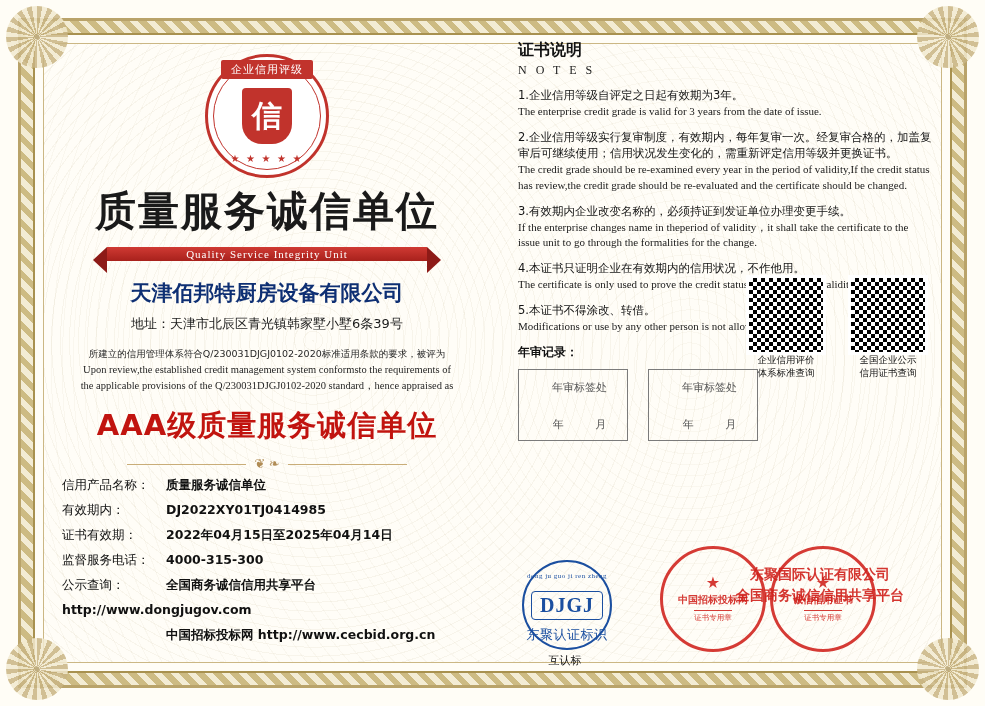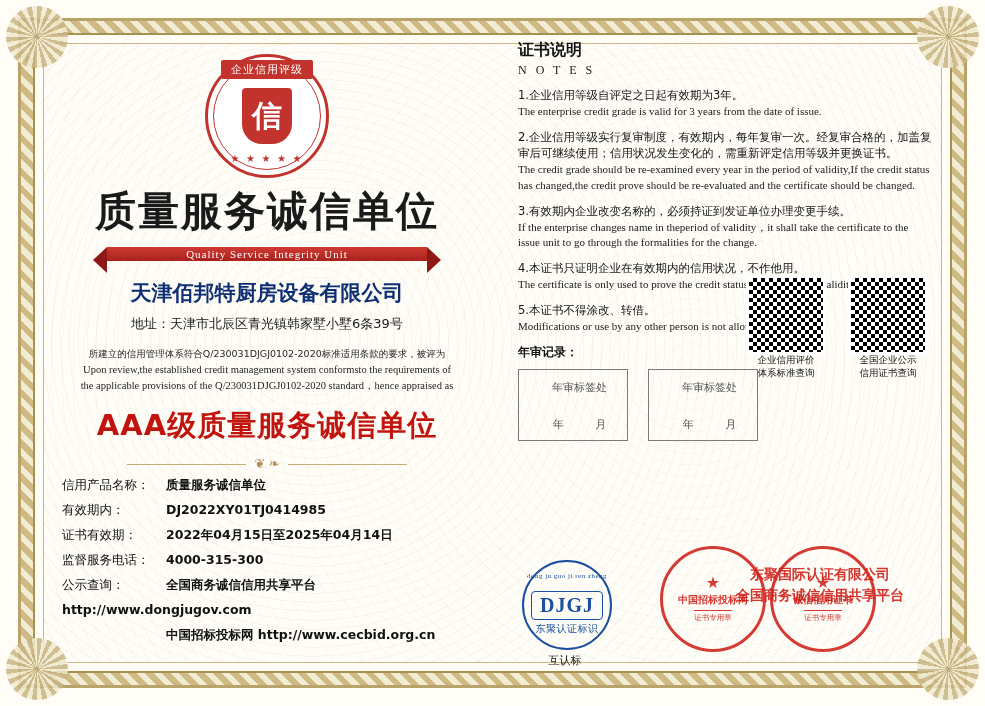--- a/index.html
+++ b/index.html
@@ -235,21 +235,21 @@
     font-family:"Liberation Serif", serif;
   }
   .seal-blue .inner{
     border:1.5px solid #1b4fa0;border-radius:4px;
     padding:2px 8px;font-size:20px;font-weight:bold;letter-spacing:1px;
   }
   .seal-blue .arc-top,.seal-blue .arc-bot{
     position:absolute;left:0;right:0;text-align:center;font-size:7px;letter-spacing:.5px;
   }
   .seal-blue .arc-top{top:10px;}
-  .seal-blue .arc-bot{bottom:12px;font-family:"DejaVu Sans", sans-serif;font-size:10px;}
+  .seal-blue .arc-bot{bottom:4px;font-family:"DejaVu Sans", sans-serif;font-size:13px;}
   .seal-cap{
     position:absolute;left:40px;bottom:-2px;width:86px;text-align:center;
     font-size:11px;color:#111;font-family:"DejaVu Sans", sans-serif;
   }
   .seal-red{
     position:absolute;width:100px;height:100px;border-radius:50%;
     border:3px solid #d0211b;color:#d0211b;opacity:.88;
     display:flex;flex-direction:column;align-items:center;justify-content:center;
     font-family:"DejaVu Sans", sans-serif;text-align:center;
   }
@@ -340,21 +340,21 @@
     <div class="right">
       <div class="notes-title">证书说明</div>
       <div class="notes-sub">N O T E S</div>
 
       <div class="note">
         <span class="cn">1.企业信用等级自评定之日起有效期为3年。</span>
         <span class="en">The enterprise credit grade is valid for 3 years from the date of issue.</span>
       </div>
       <div class="note">
         <span class="cn">2.企业信用等级实行复审制度，有效期内，每年复审一次。经复审合格的，加盖复审后可继续使用；信用状况发生变化的，需重新评定信用等级并更换证书。</span>
-        <span class="en">The credit grade should be re-examined every year in the period of validity,If the credit status has changed,the credit prove should be re-evaluated and the certificate should be  changed.</span>
+        <span class="en">The credit grade should be re-examined every year in the period of validity,If the credit status has review,the credit grade should be re-evaluated and the certificate should be  changed.</span>
       </div>
       <div class="note">
         <span class="cn">3.有效期内企业改变名称的，必须持证到发证单位办理变更手续。</span>
         <span class="en">If the enterprise changes name in theperiod of validity，it shall take the certificate to the   issue unit to go through the formalities for the change.</span>
       </div>
       <div class="note">
         <span class="cn">4.本证书只证明企业在有效期内的信用状况，不作他用。</span>
         <span class="en">The certificate is only used to prove the credit status in the period of validity.</span>
       </div>
       <div class="note">

